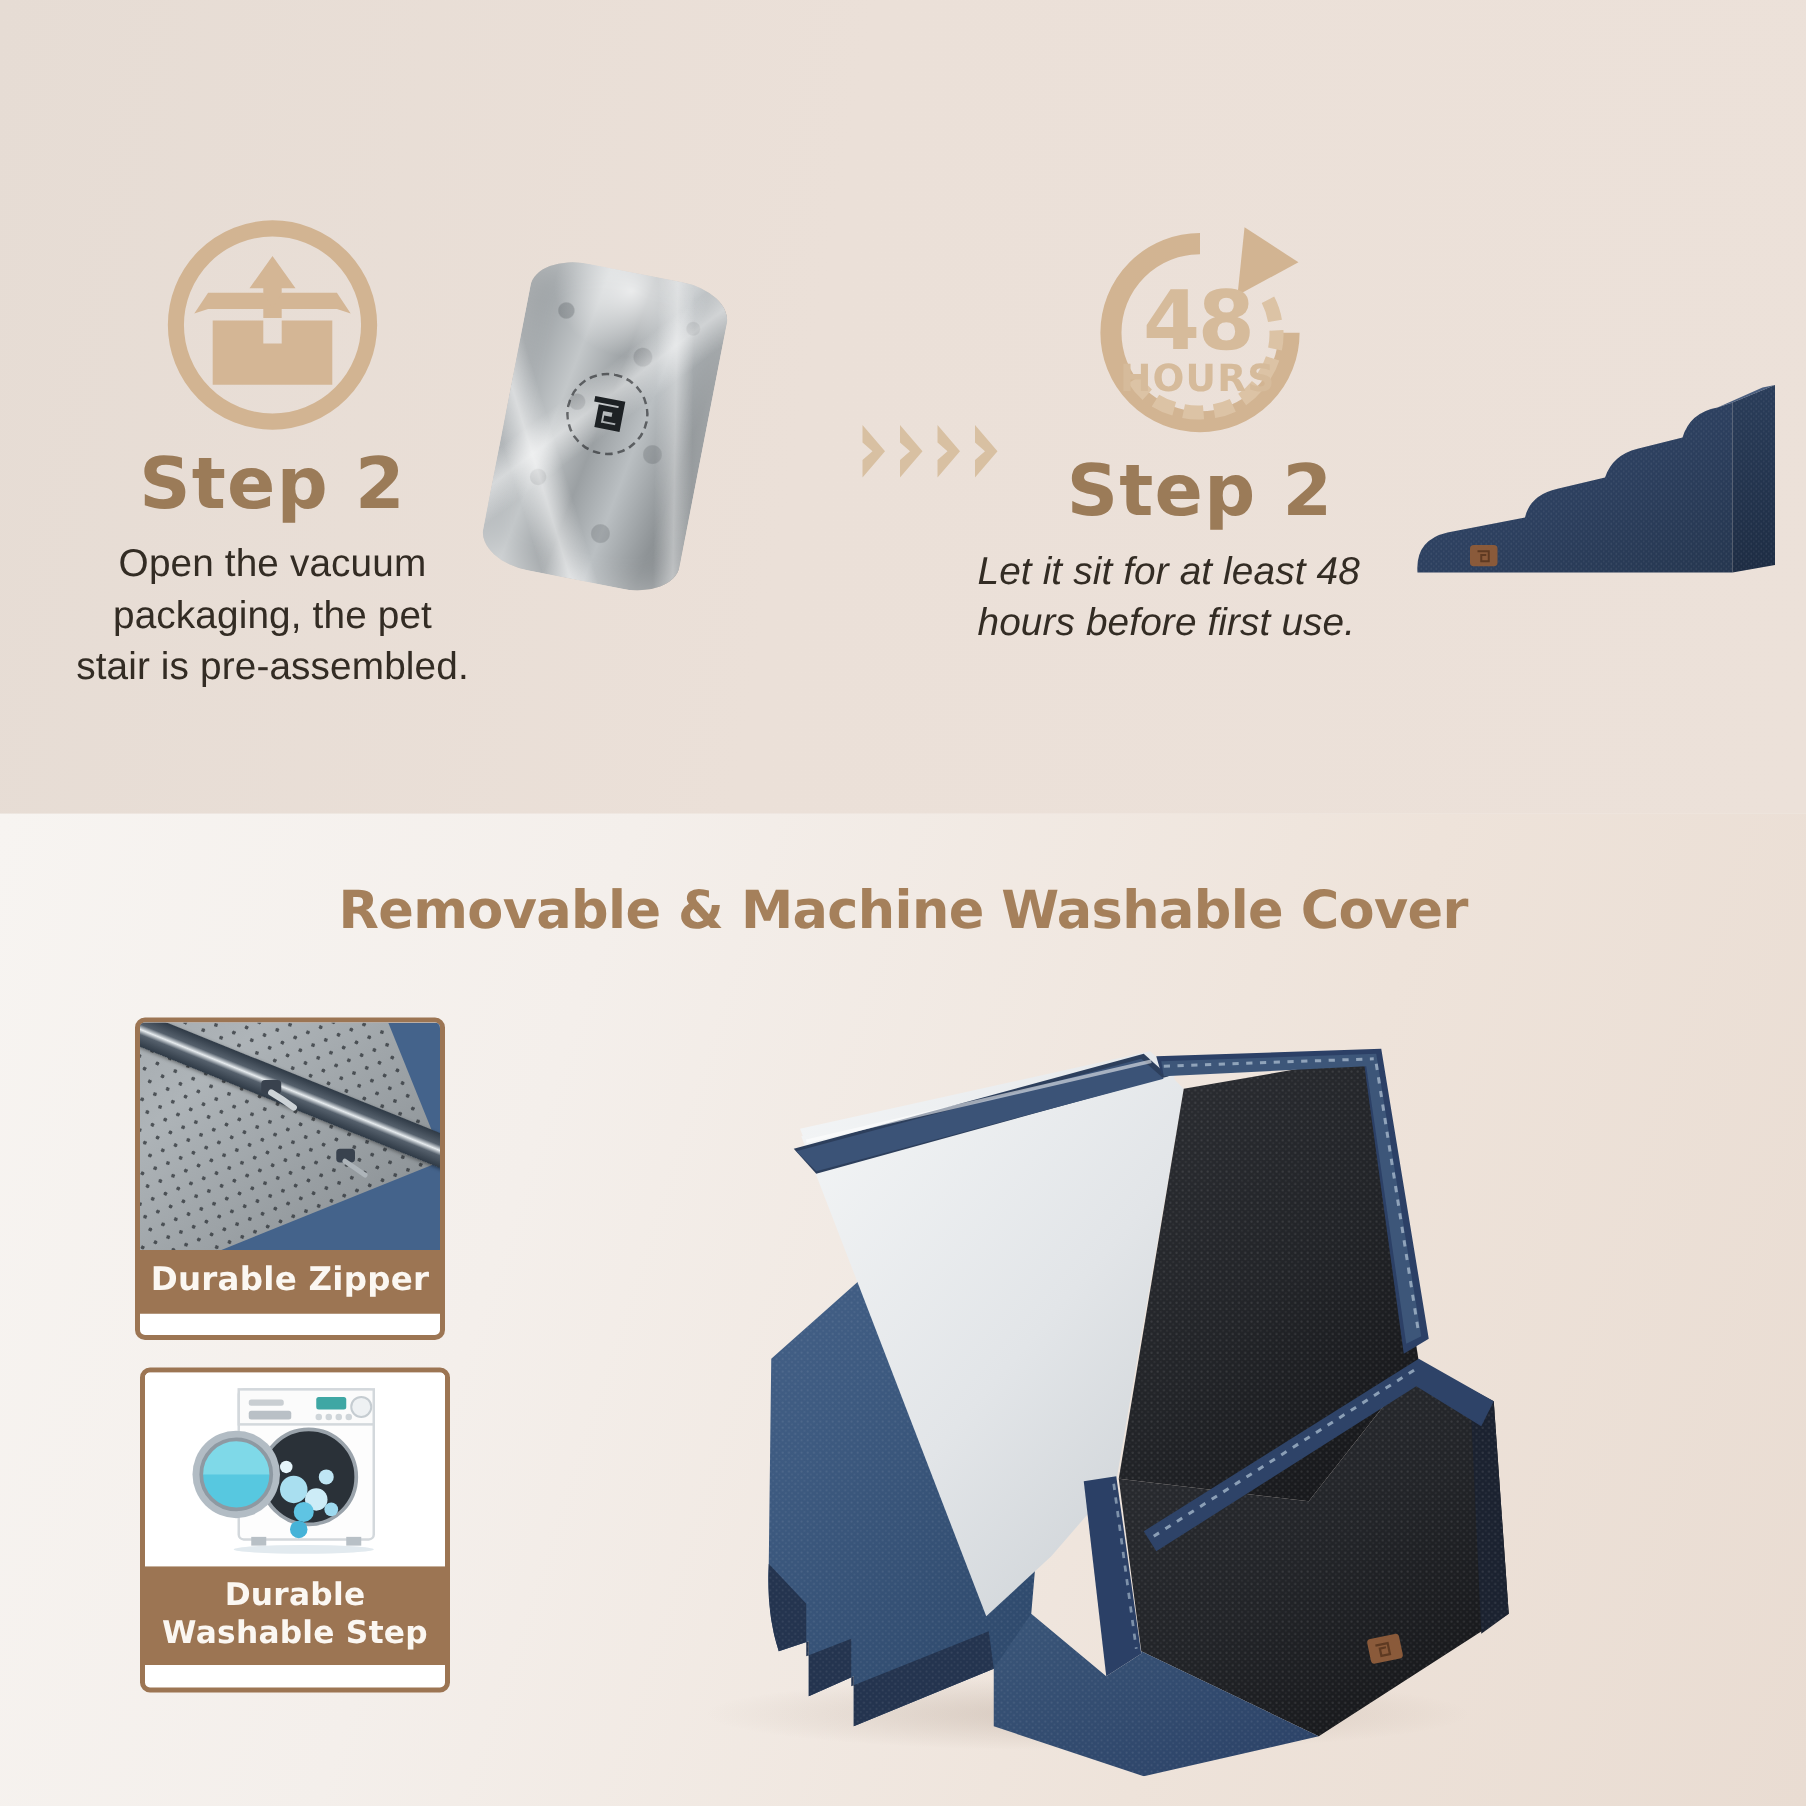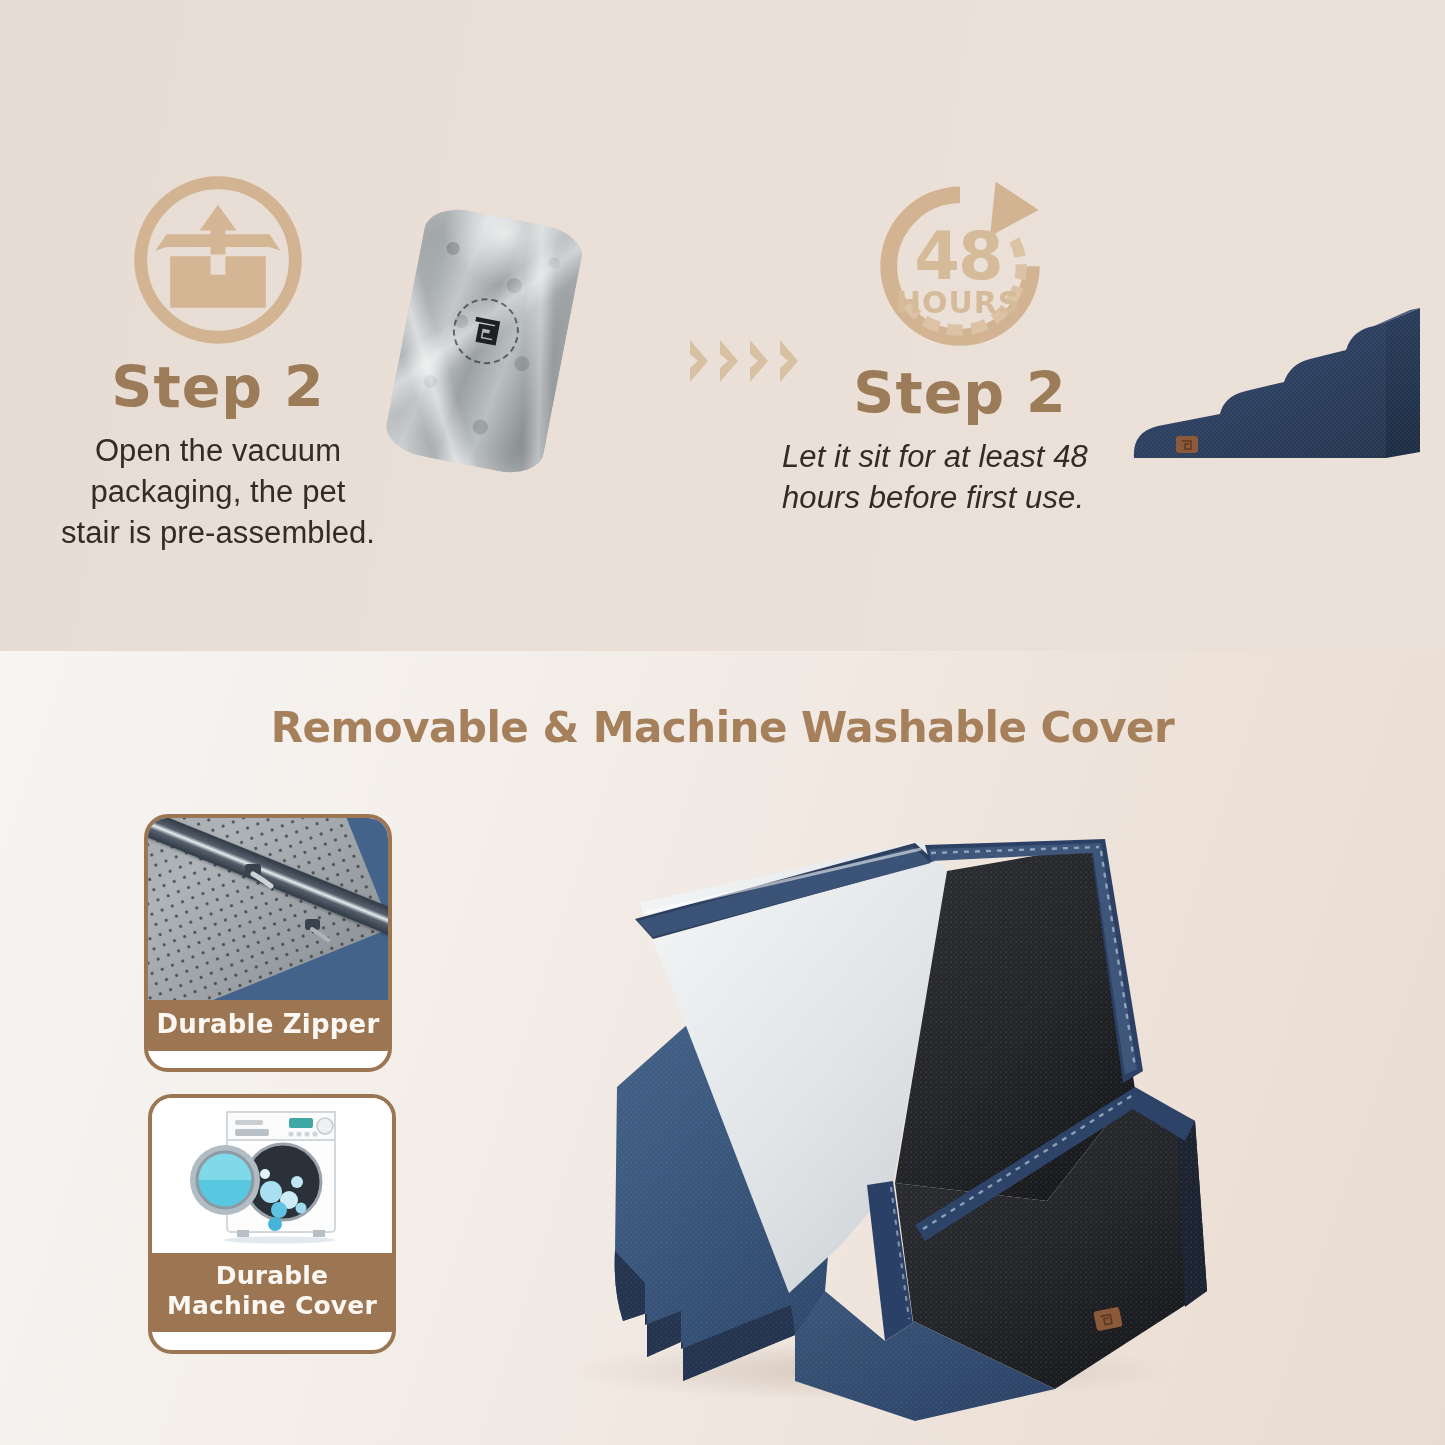--- a/index.html
+++ b/index.html
@@ -155,24 +155,23 @@
     font-size: 42px;
     color: #a5805b;
     letter-spacing: -0.5px;
   }
 
   
   .feature-card {
     position: absolute;
     width: 240px;
     border: 4px solid #9c7553;
-    border-radius: 24px;
+    border-radius: 8px;
     overflow: hidden;
     background: #ffffff;
-    margin-left: 36px;
   }
   #card-zipper { left: 108px; top: 163px; height: 250px; }
   #card-washable { left: 112px; top: 443px; height: 252px; }
 
   .card-photo {
     position: relative;
     width: 100%;
     overflow: hidden;
   }
   #card-zipper .card-photo { height: 182px; }
@@ -427,21 +426,21 @@
             <circle cx="46" cy="76" r="28" fill="none" stroke="#8e99a2" stroke-width="3"></circle>
 
             <rect x="58" y="126" width="12" height="7" fill="#b8c0c6"></rect>
             <rect x="134" y="126" width="12" height="7" fill="#b8c0c6"></rect>
             <ellipse cx="100" cy="136" rx="56" ry="3.5" fill="#e2eaef"></ellipse>
           </svg>
         </div>
       </div>
       <div class="card-label">
         <div>Durable</div>
-        <div>Machine Cover</div>
+        <div>Washable Step</div>
       </div>
     </div>
 
     <div class="shadow-blob"></div>
 
     <div class="hero-product">
       <svg width="790" height="600" viewBox="0 0 790 600">
         <defs>
           <linearGradient id="coverBlue" x1="0" y1="0" x2="0.6" y2="1">
             <stop offset="0%" stop-color="#48648b"></stop>

